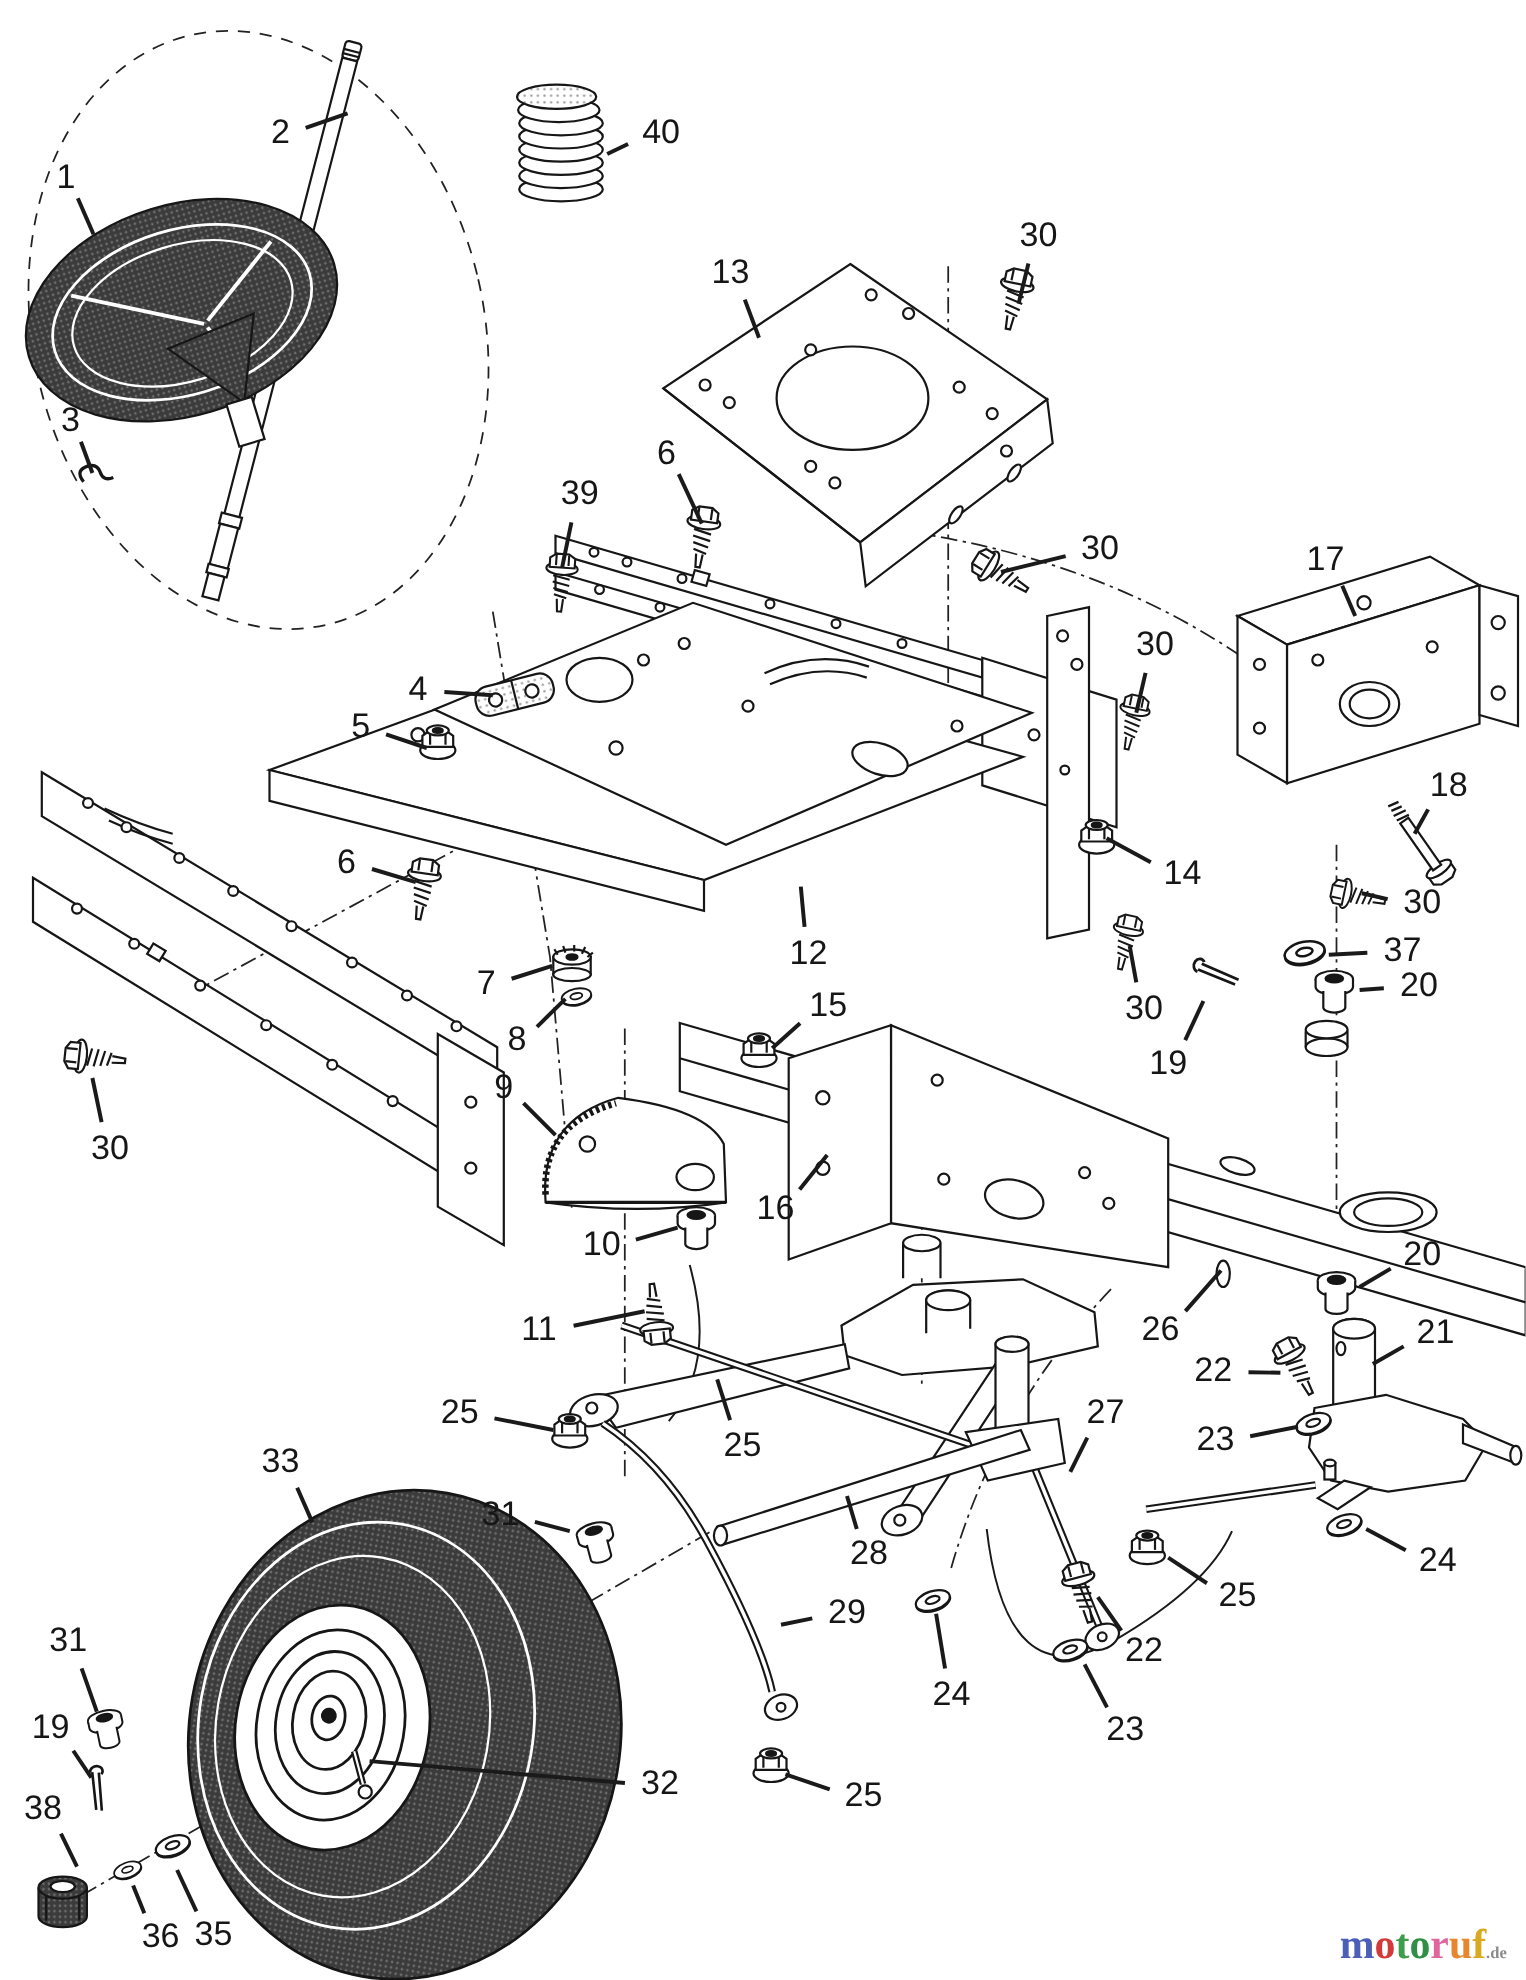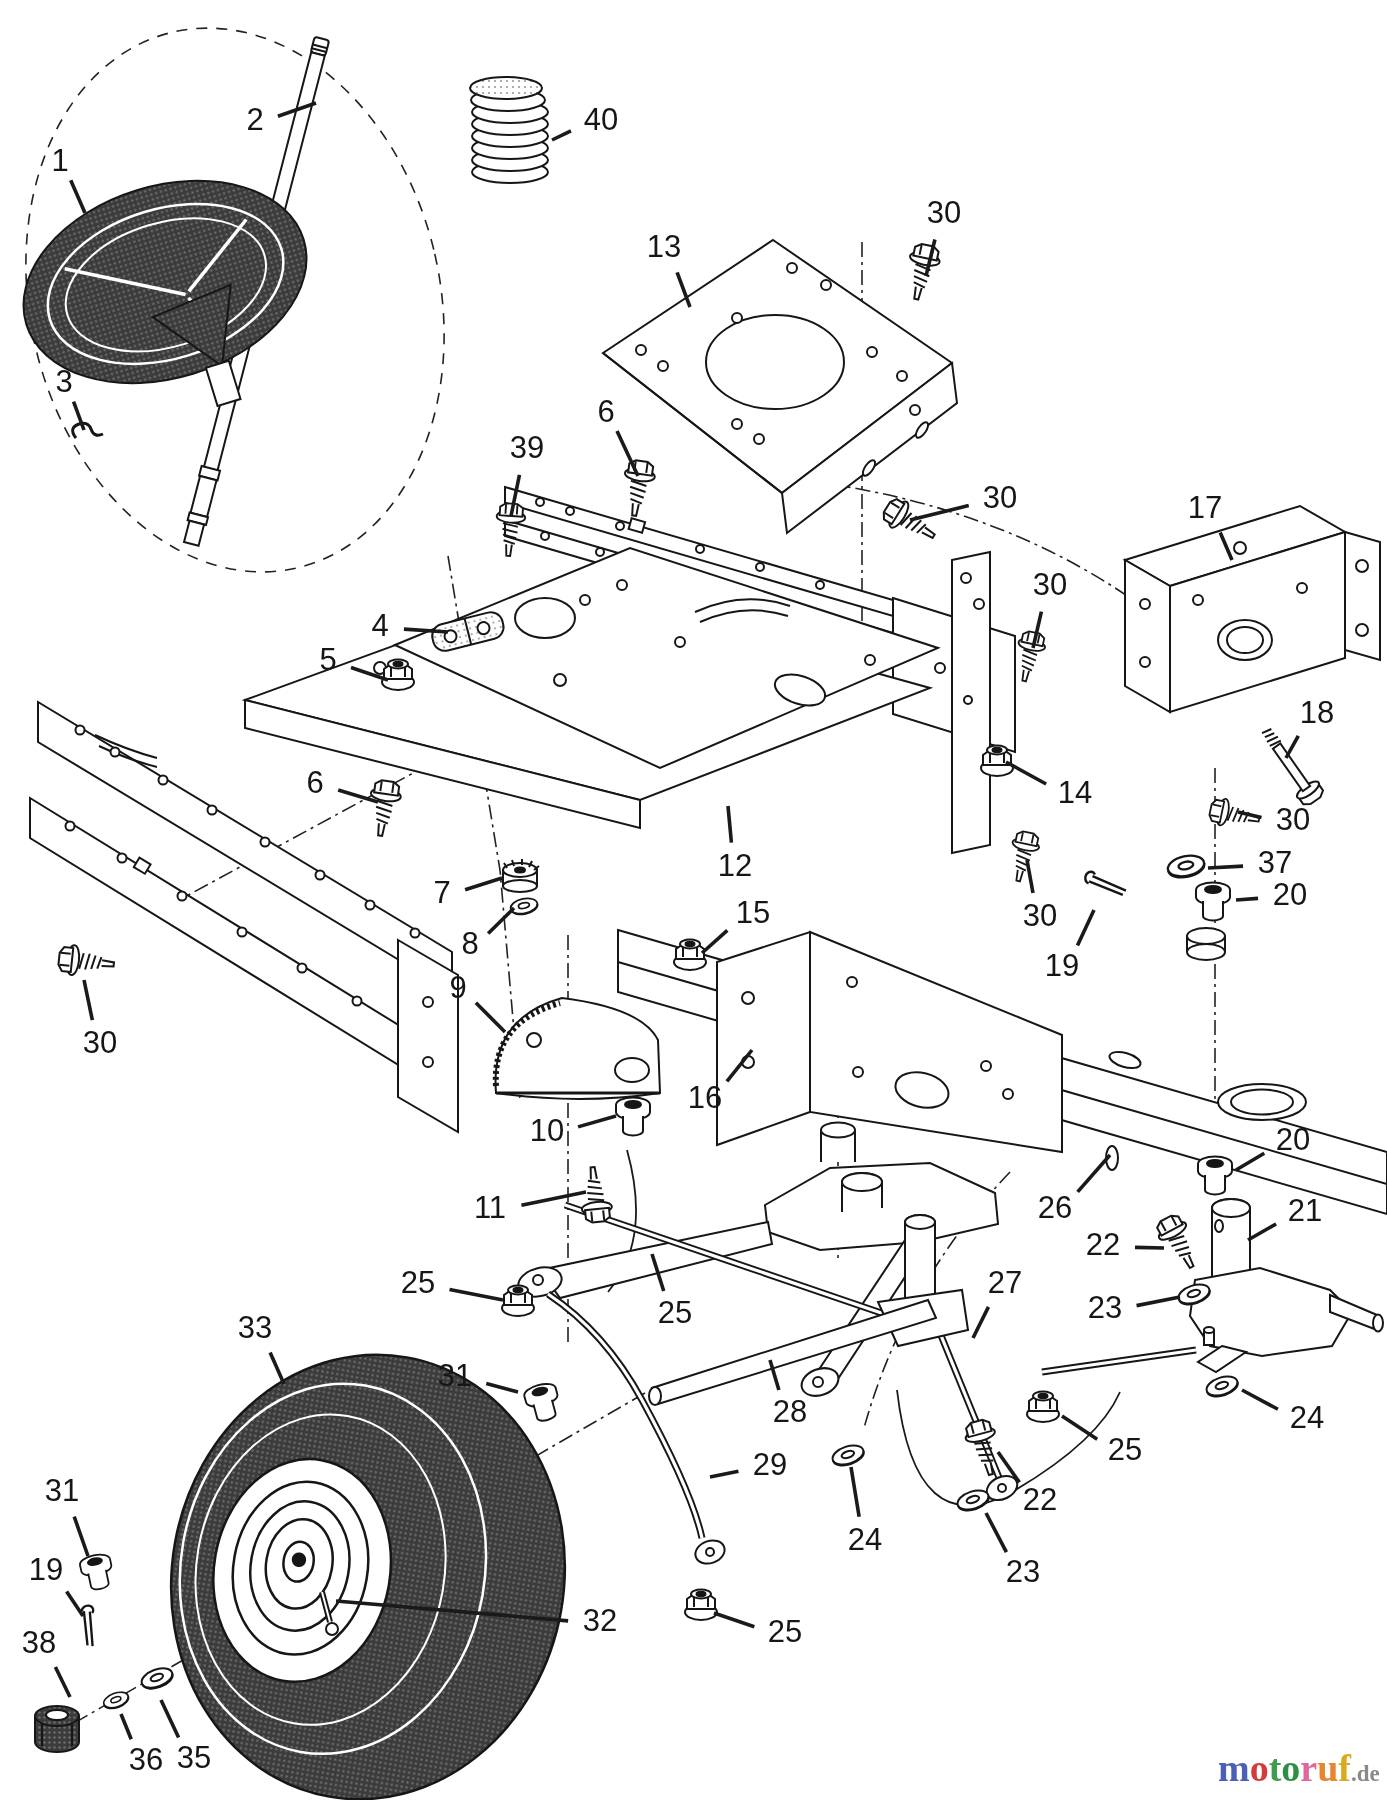--- a/index.html
+++ b/index.html
@@ -2,21 +2,21 @@
 <html><head>
 <meta charset="utf-8">
 <style>
   html,body{margin:0;padding:0;background:#fff;}
   #stage{position:relative;width:1387px;height:1800px;background:#fff;overflow:hidden;
          font-family:"Liberation Sans",sans-serif;}
   #art{position:absolute;left:0;top:0;}
   .callout-text{font-family:"Liberation Sans",sans-serif;font-size:31px;fill:#161616;}
   #logo{position:absolute;left:1218px;top:1749px;font-family:"Liberation Serif",serif;
         font-weight:bold;font-size:38px;letter-spacing:0px;white-space:nowrap;line-height:1;}
-  #logo .suffix{font-size:23px;font-weight:bold;}
+  #logo .suffix{font-size:15px;font-weight:bold;}
 </style>
 </head>
 <body>
 
 <div id="stage">
 <svg id="art" width="1387" height="1800" viewBox="0 0 1387 1800" xmlns="http://www.w3.org/2000/svg">
   <defs>
     <pattern id="ht" patternUnits="userSpaceOnUse" width="5" height="5">
       <rect width="5" height="5" fill="#3b3b3b"></rect>
           <circle cx="2.5" cy="2.5" r="1.2" fill="#6e6e6e"></circle>

